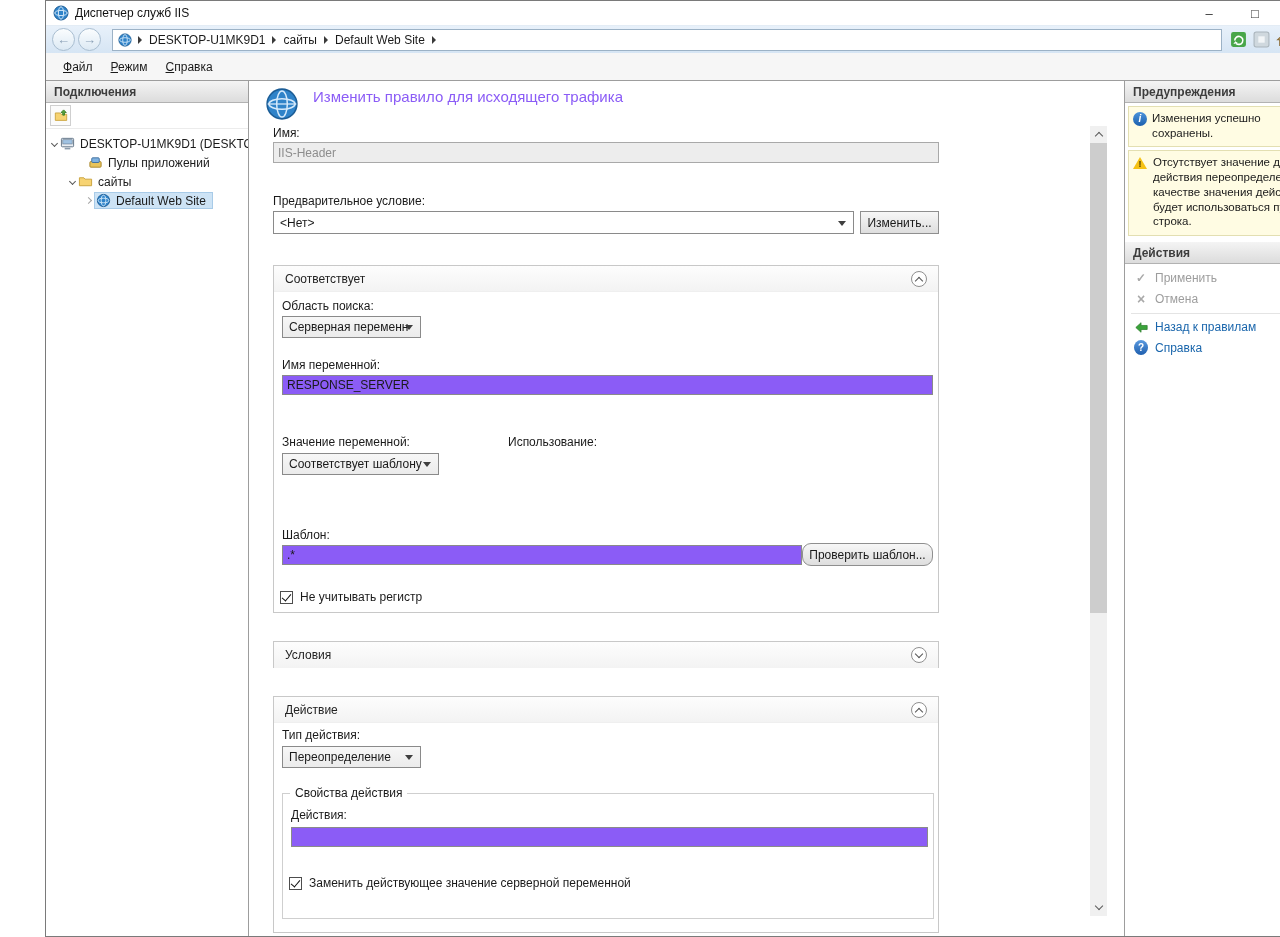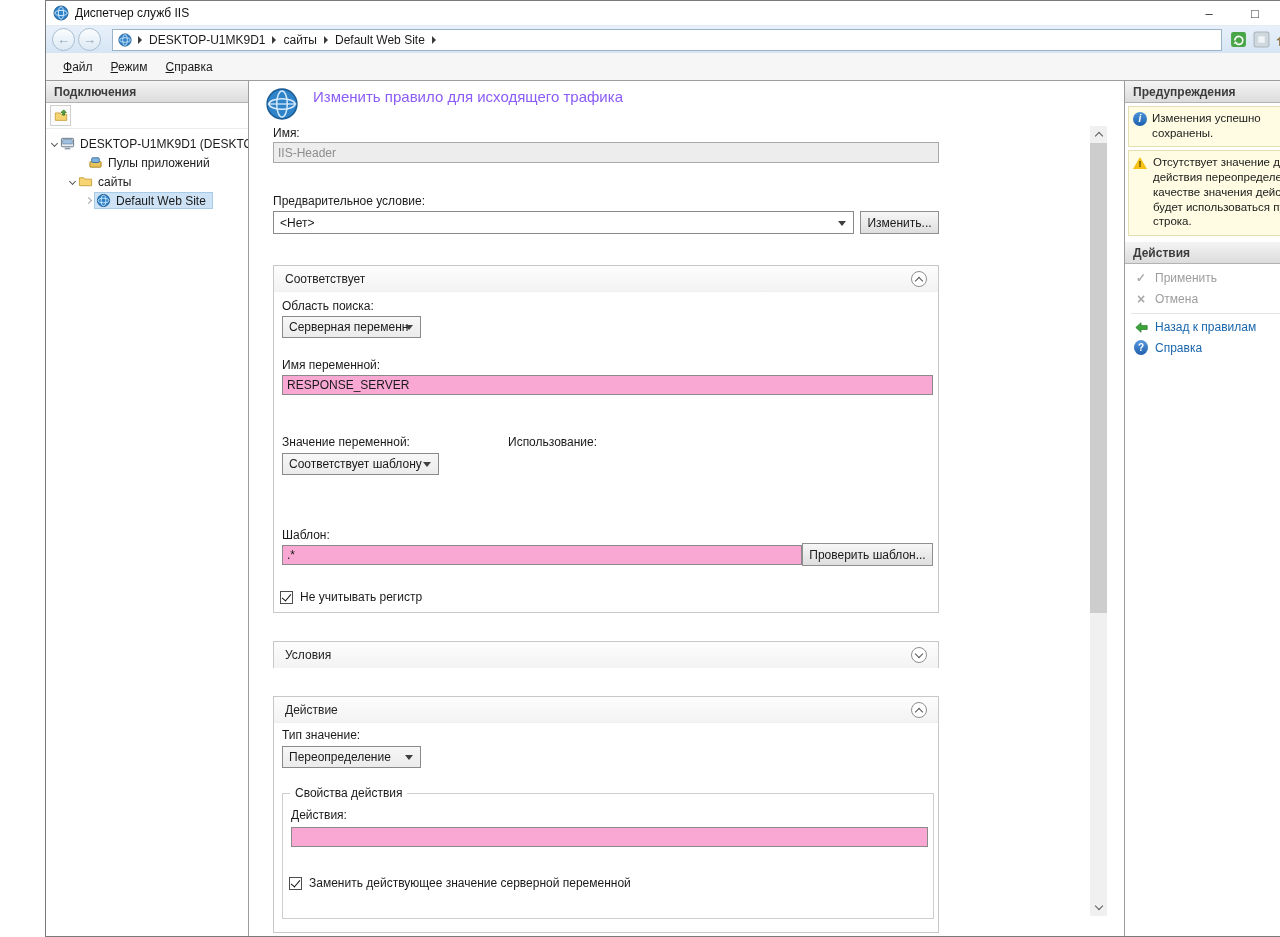--- a/index.html
+++ b/index.html
@@ -64,21 +64,21 @@
   .gray-glyph { color:#a9a9a9; font-weight:bold; font-size:12px; }
   .link-blue { color:#1a66ac; }
   .action-sep { border-top:1px solid #e4e4e4; margin:3px 6px; }
 
   
   .main { position:relative; flex:1; background:#fff; overflow:hidden; }
   .abs { position:absolute; }
   .main-title { left:64px; top:7px; font-size:15px; color:#8b5cf6; }
   .lbl { font-size:12px; color:#1a1a1a; }
 
-  .inp { position:absolute; border:1px solid #8a8a8a; background:#f9a8d4; font:12px "Liberation Sans", sans-serif; padding:0 4px; color:#1a1a1a; }
+  .inp { position:absolute; border:1px solid #8a8a8a; background:#8b5cf6; font:12px "Liberation Sans", sans-serif; padding:0 4px; color:#1a1a1a; }
   .inp:disabled, .inp.dis { background:#ededed; color:#8d8d8d; border-color:#a9a9a9; }
 
   .combo { position:absolute; border:1px solid #8a8a8a; background:#fff; display:flex; align-items:center; padding:0 20px 0 6px; font-size:12px; overflow:hidden; white-space:nowrap; }
   .combo::after { content:""; position:absolute; right:7px; top:50%; margin-top:-2px; border-left:4px solid transparent; border-right:4px solid transparent; border-top:5px solid #3f3f3f; }
   .combo.small { background:linear-gradient(#f7f7f7,#ebebeb); }
 
   .btn { position:absolute; border:1px solid #8f8f8f; background:linear-gradient(#f7f7f7,#dedede); display:flex; align-items:center; justify-content:center; font-size:12px; color:#1a1a1a; }
 
   .section { position:absolute; border:1px solid #c8c8c8; background:#fff; }
   .section-header { height:26px; display:flex; align-items:center; padding:0 11px; background:linear-gradient(#fdfdfd,#f3f3f3); border-bottom:1px solid #efefef; font-size:12px; color:#222; }
@@ -281,21 +281,21 @@
         </div>
         <div class="abs lbl" style="left:8px; top:92px;">Имя переменной:</div>
         <input class="inp" style="left: 8px; top: 109px; width: 651px; height: 20px;" value="RESPONSE_SERVER">
         <div class="abs lbl" style="left:8px; top:169px;">Значение переменной:</div>
         <div class="abs lbl" style="left:234px; top:169px;">Использование:</div>
         <div class="combo small" style="left:8px; top:187px; width:157px; height:22px;">
           <span>Соответствует шаблону</span>
         </div>
         <div class="abs lbl" style="left:8px; top:262px;">Шаблон:</div>
         <input class="inp" style="left: 8px; top: 279px; width: 520px; height: 20px;" value=".*">
-        <div class="btn" style="left:528px; top:277px; width:131px; height:23px;">
+        <div class="btn" style="left:528px; top:277px; width:131px; height:23px;border-radius:9px;">
           <span>Проверить шаблон...</span>
         </div>
         <div class="cbrow" style="left:6px; top:324px;">
           <span class="cb checked"></span>
           <span class="lbl">Не учитывать регистр</span>
         </div>
       </div>
 
       <div class="section" style="left:24px; top:560px; width:666px; height:27px;">
         <div class="section-header" style="border-bottom:none;">
@@ -306,21 +306,21 @@
         </div>
       </div>
 
       <div class="section" style="left:24px; top:615px; width:666px; height:237px;">
         <div class="section-header">
           <span>Действие</span>
           <span class="chev-circle">
               <span class="ch ch-up"></span>
             </span>
         </div>
-        <div class="abs lbl" style="left:8px; top:31px;">Тип значение:</div>
+        <div class="abs lbl" style="left:8px; top:31px;">Тип действия:</div>
         <div class="combo small" style="left:8px; top:49px; width:139px; height:22px;">
           <span>Переопределение</span>
         </div>
         <div class="groupbox" style="left:8px; top:96px; width:652px; height:126px;">
           <span class="legend">Свойства действия</span>
           <div class="abs lbl" style="left:8px; top:14px;">Действия:</div>
           <input class="inp" style="left: 8px; top: 33px; width: 637px; height: 20px;" value="">
           <div class="cbrow" style="left:6px; top:82px;">
             <span class="cb checked"></span>
             <span class="lbl">Заменить действующее значение серверной переменной</span>

